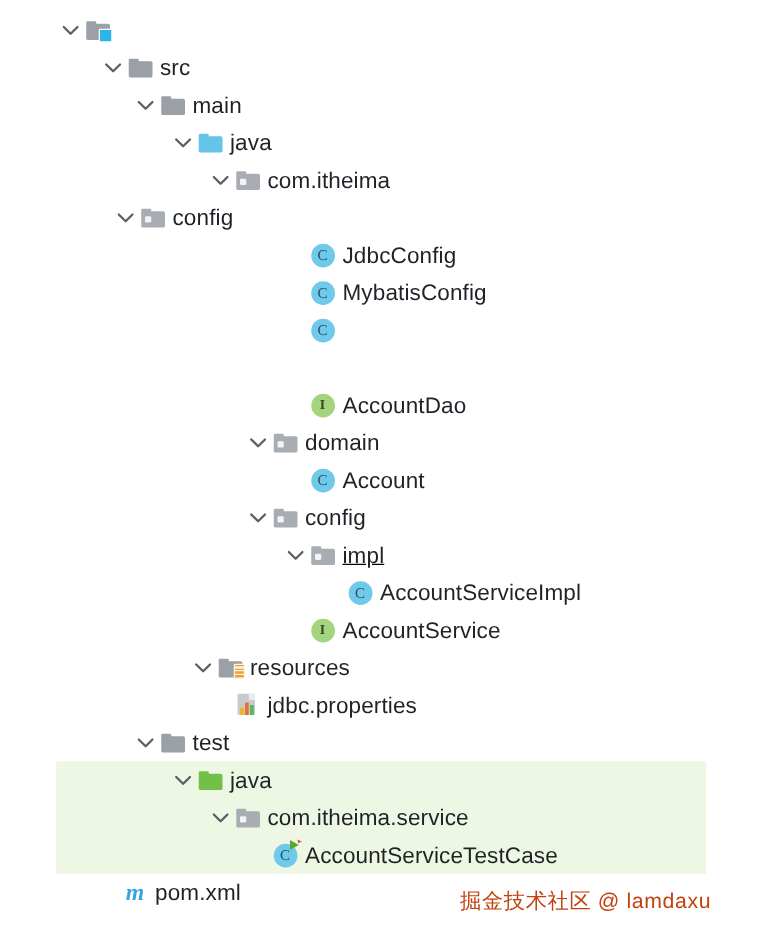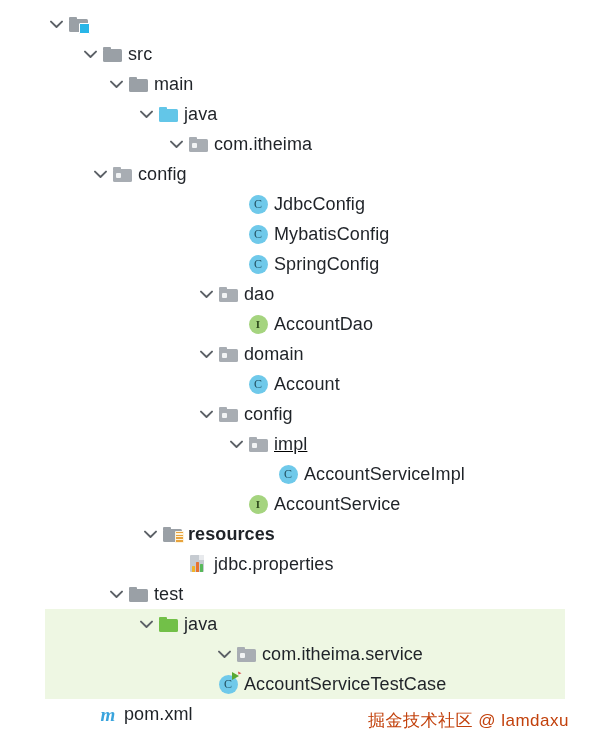--- a/index.html
+++ b/index.html
@@ -321,38 +321,20 @@
       </div>
     </div>
     <div class="row" style="position: absolute; left: 0px; right: 0px; top: 249px;">
       <div class="rowinner" style="padding-left: 225px;">
         <span class="twisty"></span>
         <span class="icon">
           <span class="circ circ-c">
             <span class="g">C</span>
           </span>
         </span>
-        <span class="label">SpringConfig</span>
-      </div>
-    </div>
-    <div class="row" style="position: absolute; left: 0px; right: 0px; top: 279px;">
-      <div class="rowinner" style="padding-left: 195px;">
-        <span class="twisty">
-          <svg width="13" height="9" viewBox="0 0 13 9">
-            <path d="M1 1.6 L6.5 7 L12 1.6" fill="none" stroke="#5b6066" stroke-width="1.9" stroke-linecap="round" stroke-linejoin="round"></path>
-          </svg>
-        </span>
-        <span class="icon">
-          <span class="fold f-pkg">
-            <span class="tab"></span>
-            <span class="body"></span>
-            <span class="dot"></span>
-          </span>
-        </span>
-        <span class="label">dao</span>
       </div>
     </div>
     <div class="row" style="position: absolute; left: 0px; right: 0px; top: 309px;">
       <div class="rowinner" style="padding-left: 225px;">
         <span class="twisty"></span>
         <span class="icon">
           <span class="circ circ-i">
             <span class="g">I</span>
           </span>
         </span>
@@ -436,21 +418,21 @@
       <div class="rowinner" style="padding-left: 225px;">
         <span class="twisty"></span>
         <span class="icon">
           <span class="circ circ-i">
             <span class="g">I</span>
           </span>
         </span>
         <span class="label">AccountService</span>
       </div>
     </div>
-    <div class="row" style="position: absolute; left: 4px; right: 0px; top: 519px; font-weight: bold;">
+    <div class="row" style="position: absolute; left: 16px; right: 0px; top: 519px;">
       <div class="rowinner" style="padding-left: 135px;">
         <span class="twisty">
           <svg width="13" height="9" viewBox="0 0 13 9">
             <path d="M1 1.6 L6.5 7 L12 1.6" fill="none" stroke="#5b6066" stroke-width="1.9" stroke-linecap="round" stroke-linejoin="round"></path>
           </svg>
         </span>
         <span class="icon">
           <span class="fold f-gray f-res">
             <span class="tab"></span>
             <span class="body"></span>
@@ -506,21 +488,21 @@
         <span class="icon">
           <span class="fold f-green">
             <span class="tab"></span>
             <span class="body"></span>
           </span>
         </span>
         <span class="label">java</span>
       </div>
     </div>
     <div class="row" style="position: absolute; left: 0px; right: 0px; top: 639px;">
-      <div class="rowinner" style="padding-left: 165px; margin-left: 48px;">
+      <div class="rowinner" style="padding-left: 165px;">
         <span class="twisty">
           <svg width="13" height="9" viewBox="0 0 13 9">
             <path d="M1 1.6 L6.5 7 L12 1.6" fill="none" stroke="#5b6066" stroke-width="1.9" stroke-linecap="round" stroke-linejoin="round"></path>
           </svg>
         </span>
         <span class="icon">
           <span class="fold f-pkg">
             <span class="tab"></span>
             <span class="body"></span>
             <span class="dot"></span>

